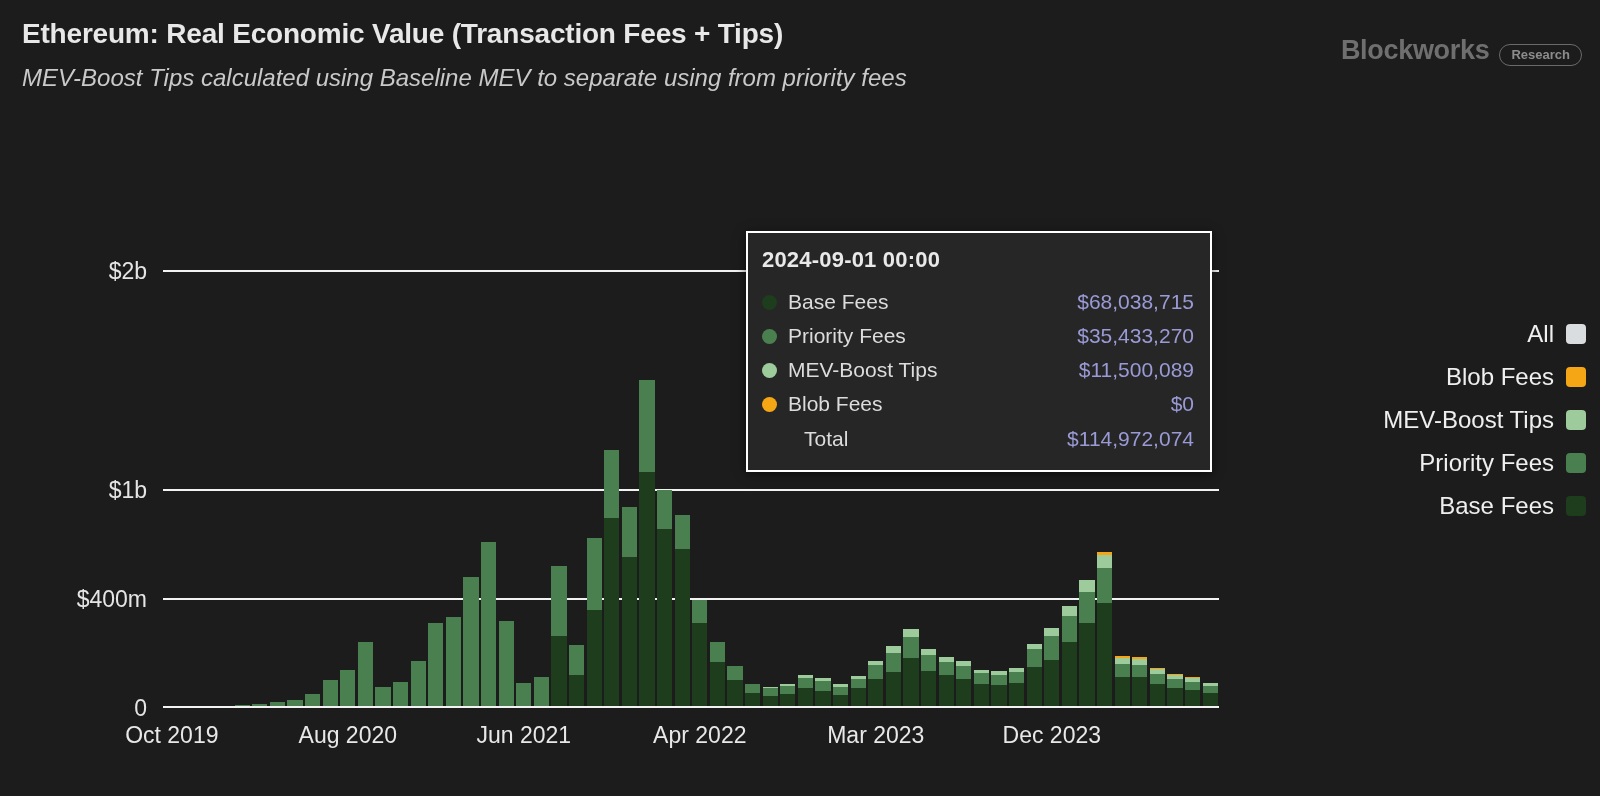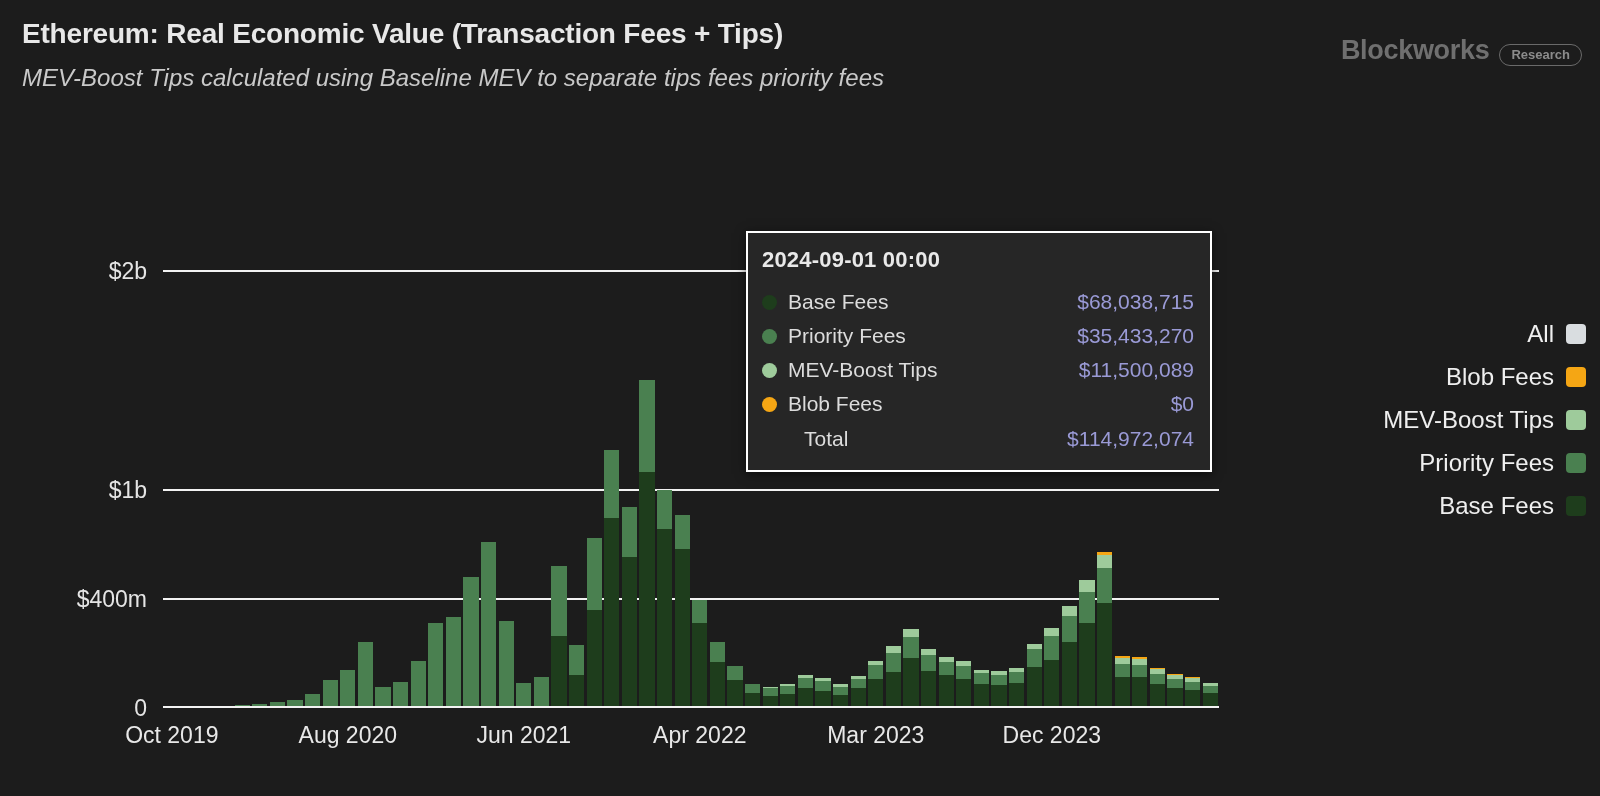--- a/index.html
+++ b/index.html
@@ -79,21 +79,21 @@
   .leg-label { font-size: 24px; color: #efefef; white-space: nowrap; margin-right: 12px; }
   .leg-swatch { width: 20px; height: 20px; border-radius: 4px; flex: 0 0 auto; }
 </style>
 </head>
 <body>
 
 <div id="root">
 
   <div class="header">
     <div class="title">Ethereum: Real Economic Value (Transaction Fees + Tips)</div>
-    <div class="subtitle">MEV-Boost Tips calculated using Baseline MEV to separate tips fees priority fees</div>
+    <div class="subtitle">MEV-Boost Tips calculated using Baseline MEV to separate using from priority fees</div>
     <div class="brand">
       <span class="brand-name">Blockworks</span>
       <span class="brand-pill">Research</span>
     </div>
   </div>
 
   <div class="ylabels" id="ylabels">
       <div class="ylabel" style="top: 568px;">0</div>
       <div class="ylabel" style="top: 458.769px;">$400m</div>
       <div class="ylabel" style="top: 349.538px;">$1b</div>

